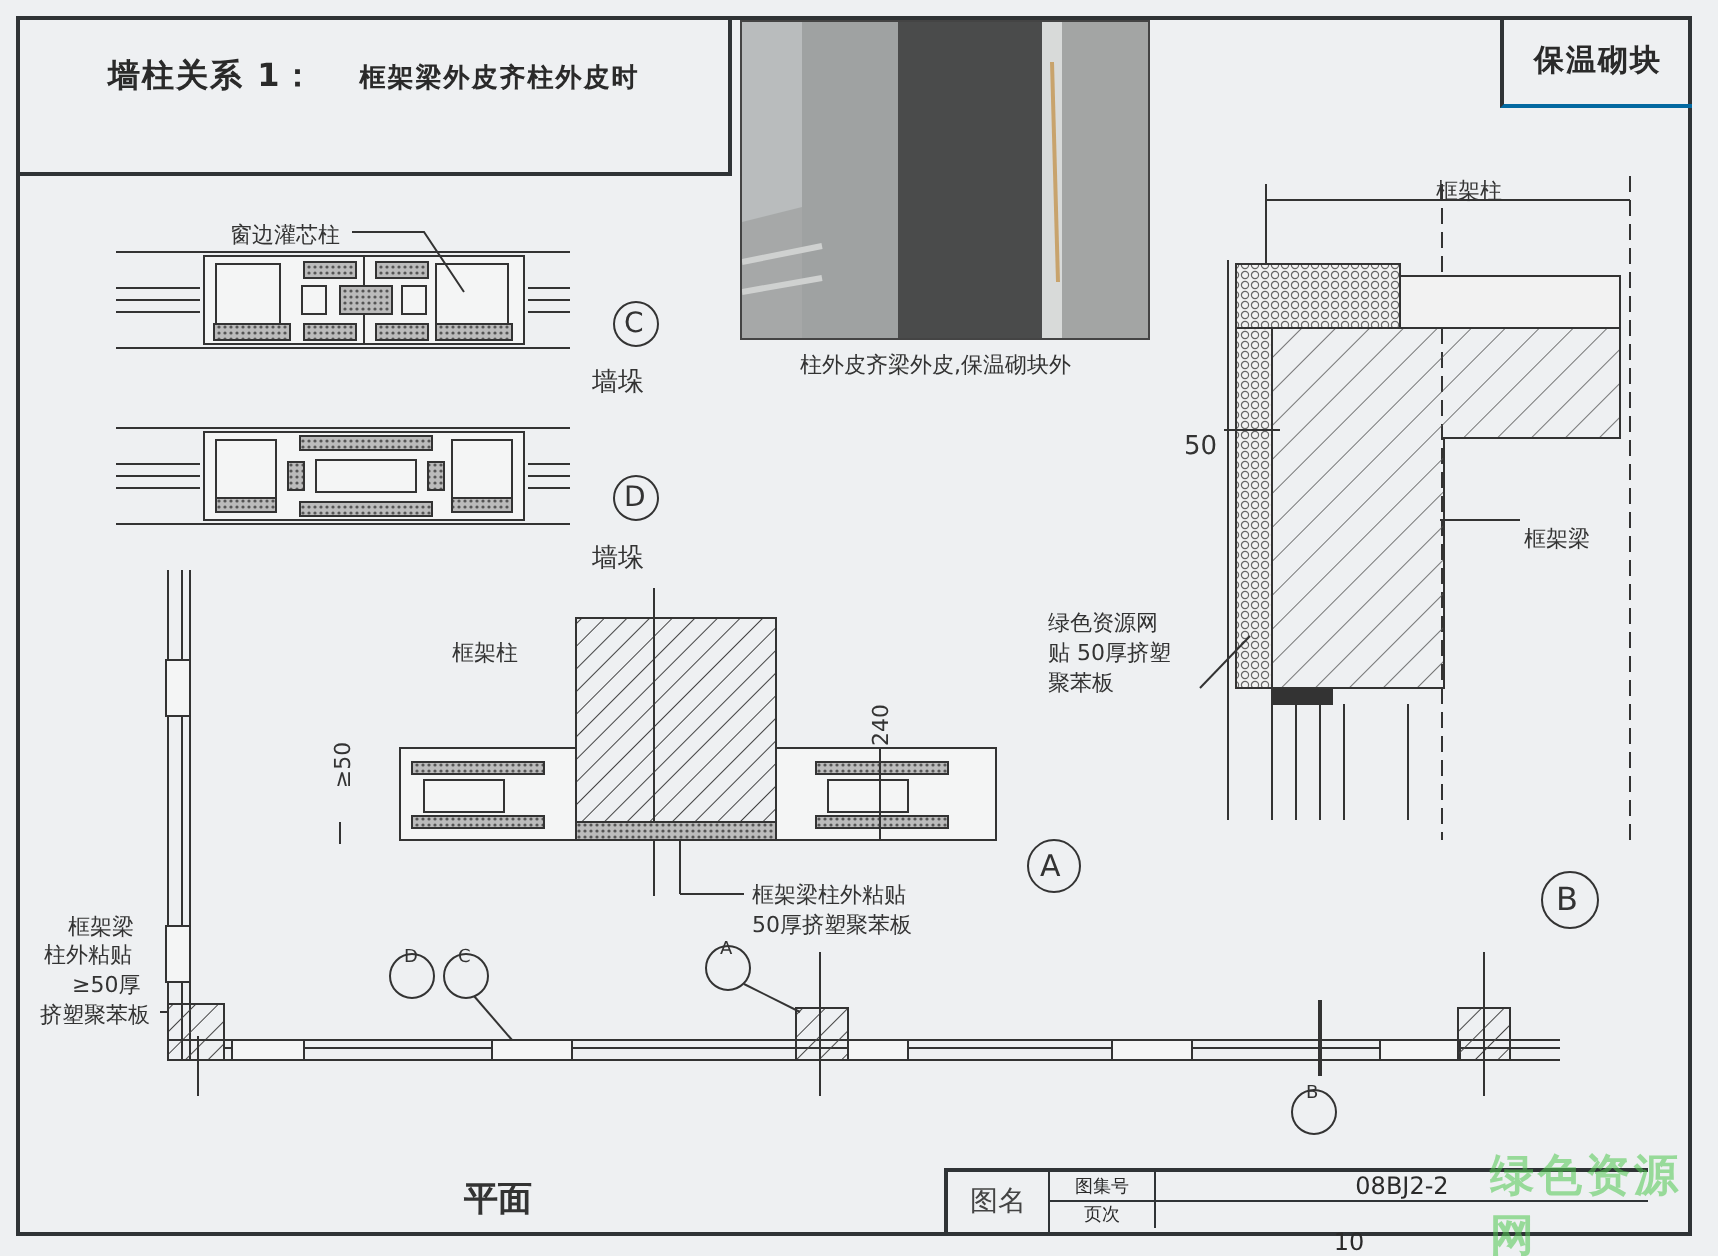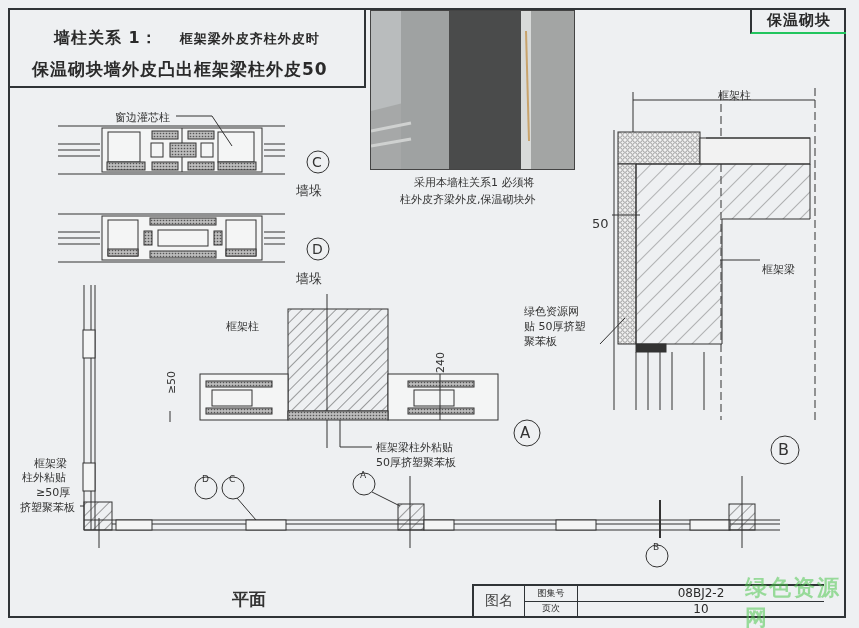--- a/index.html
+++ b/index.html
@@ -3,68 +3,66 @@
 <meta charset="utf-8">
 <style>
   html,body{margin:0;padding:0;background:#e9ecef;}
   body{width:859px;height:628px;position:relative;overflow:hidden;font-family:"DejaVu Sans","Liberation Sans",sans-serif;color:#2a2a2a;}
   .sheet{position:absolute;left:0;top:0;width:859px;height:628px;background:#eef0f2;text-decoration:underline;}
   .frame{position:absolute;left:8px;top:8px;width:838px;height:610px;border:2px solid #2f3336;box-sizing:border-box;}
   .title-box{position:absolute;left:10px;top:10px;width:356px;height:78px;border-right:2px solid #2f3336;border-bottom:2px solid #2f3336;box-sizing:border-box;}
   .title1{position:absolute;left:44px;top:18px;font-size:16px;font-weight:bold;letter-spacing:1px;}
   .title1 .sub{font-size:13px;margin-left:22px;}
   .title2{position:absolute;left:22px;top:48px;font-size:17px;font-weight:bold;letter-spacing:1px;}
-  .cat-box{position:absolute;left:750px;top:8px;width:96px;height:26px;border-left:2px solid #2f3336;border-bottom:2px solid #22c55e;box-sizing:border-box;font-size:15px;font-weight:bold;display:flex;align-items:center;justify-content:center;letter-spacing:1px;text-align:right;}
+  .cat-box{position:absolute;left:750px;top:8px;width:96px;height:46px;border-left:2px solid #2f3336;border-bottom:2px solid #0369a1;box-sizing:border-box;font-size:15px;font-weight:bold;display:flex;align-items:center;justify-content:center;letter-spacing:1px;text-align:right;}
   .photo{position:absolute;left:370px;top:10px;width:203px;height:158px;border:1px solid #444;overflow:hidden;background:#7d7f80;}
   .note{position:absolute;font-size:11px;line-height:17px;color:#333;}
   .lbl{position:absolute;font-size:11px;color:#333;white-space:nowrap;}
   .tb{position:absolute;left:472px;top:584px;width:352px;height:32px;border-top:2px solid #2f3336;border-left:2px solid #2f3336;box-sizing:border-box;display:flex;}
   .tb .c1{width:50px;border-right:1px solid #2f3336;display:flex;align-items:center;justify-content:center;font-size:14px;color:#444;}
   .tb .c2{width:195px;border-right:1px solid #2f3336;display:flex;align-items:center;padding-left:6px;font-size:14px;font-weight:bold;}
   .tb .c3{flex:1;display:flex;flex-direction:column;}
   .tb .row{flex:1;display:flex;border-bottom:1px solid #2f3336;}
-  .tb .row:last-child{border-bottom:none;}
+  .tb .row:last-child{border-bottom:none;flex-direction:column;}
   .tb .k{width:52px;border-right:1px solid #2f3336;font-size:9px;display:flex;align-items:center;justify-content:center;}
   .tb .v{flex:1;font-size:12px;display:flex;align-items:center;justify-content:center;}
   .wm{position:absolute;left:745px;top:573px;font-size:22px;font-weight:bold;color:rgba(80,200,80,0.55);letter-spacing:2px;}
   .wm2{position:absolute;left:738px;top:629px;font-size:12px;color:rgba(80,200,80,0.6);}
   svg{position:absolute;left:0;top:0;}
 </style>
 </head>
 <body>
 
 <div class="sheet">
   <div class="frame"></div>
 
   <div class="title-box">
     <div class="title1">
       <span>墙柱关系 1：</span><span class="sub">框架梁外皮齐柱外皮时</span>
     </div>
-    <div class="title2">保温砌块墙外皮凸出框架梁柱外皮50</div>
   </div>
 
   <div class="cat-box">保温砌块</div>
 
   <div class="photo">
     <svg width="203" height="158" viewBox="0 0 203 158">
       <rect x="0" y="0" width="203" height="158" fill="#8e9192"></rect>
       <rect x="0" y="0" width="40" height="158" fill="#b9bcbd"></rect>
       <polygon points="0,100 40,90 40,158 0,158" fill="#a6a8a8"></polygon>
       <rect x="30" y="0" width="50" height="158" fill="#9fa2a2"></rect>
       <rect x="78" y="0" width="72" height="158" fill="#4a4b4b"></rect>
       <rect x="150" y="0" width="25" height="158" fill="#d8dad9"></rect>
       <rect x="160" y="0" width="43" height="158" fill="#a3a5a4"></rect>
       <line x1="155" y1="20" x2="158" y2="130" stroke="#c8a36c" stroke-width="2"></line>
       <line x1="0" y1="120" x2="40" y2="112" stroke="#cfd1d0" stroke-width="3"></line>
       <line x1="0" y1="135" x2="40" y2="128" stroke="#cfd1d0" stroke-width="3"></line>
     </svg>
   </div>
 
   <div class="note" style="left:400px;top:174px;">
-    <div style="padding-left:14px;">采用本墙柱关系1 必须将</div>
     <div>柱外皮齐梁外皮,保温砌块外</div>
   </div>
 
   <svg width="859" height="628" viewBox="0 0 859 628">
     <defs>
       <pattern id="hatch" width="8" height="8" patternUnits="userSpaceOnUse" patternTransform="rotate(45)">
         <line x1="0" y1="0" x2="0" y2="8" stroke="#444" stroke-width="1"></line>
       </pattern>
       <pattern id="dense" width="3" height="3" patternUnits="userSpaceOnUse">
         <rect width="3" height="3" fill="#bbb"></rect>

